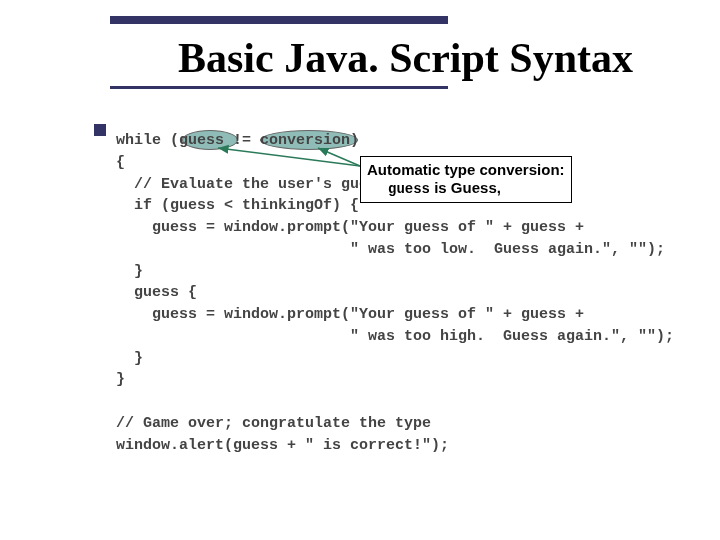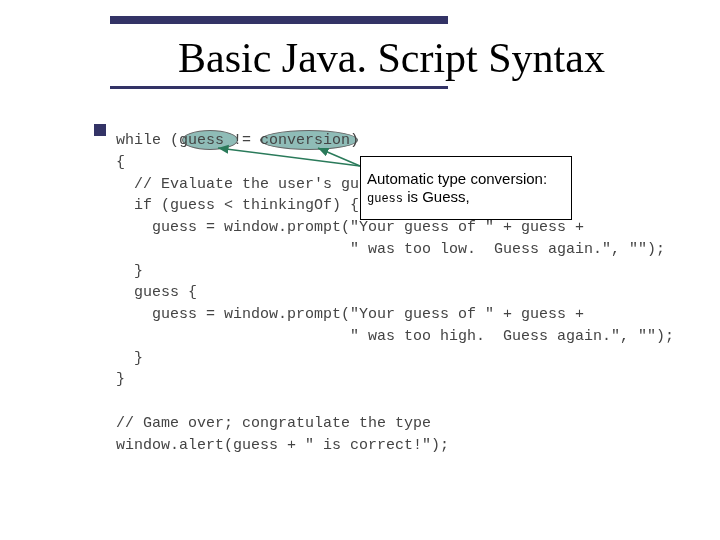--- a/index.html
+++ b/index.html
@@ -1,28 +1,28 @@
 <!DOCTYPE html>
 <html><head>
 <meta charset="utf-8">
 <style>
   * { margin: 0; padding: 0; box-sizing: border-box; }
   html, body { width: 720px; height: 540px; background: #fff; font-family: "Times New Roman", serif; overflow: hidden; }
-  .slide { position: relative; width: 720px; height: 460px; }
+  .slide { position: relative; width: 720px; height: 460px; font-weight: bold; }
   .title-bar-top { position: absolute; left: 110px; top: 16px; width: 338px; height: 8px; background: #333366; }
   .title { position: absolute; left: 178px; top: 34px; font-size: 42px; color: #000; font-family: "Times New Roman", serif; }
   .title-bar-bottom { position: absolute; left: 110px; top: 86px; width: 338px; height: 3px; background: #333366; }
   .bullet { position: absolute; left: 94px; top: 124px; width: 12px; height: 12px; background: #333366; }
   .code-area { position: absolute; left: 116px; top: 130px; font-family: "Courier New", monospace; font-size: 15px; color: #444; line-height: 1.45; white-space: pre; }
   .code-area span { font-family: "Courier New", monospace; }
   .highlight-oval { position: absolute; border: 1px solid #333; background: #6aa6a0; border-radius: 50%; opacity: 0.75; }
   #oval1 { left: 182px; top: 130px; width: 56px; height: 20px; }
   #oval2 { left: 260px; top: 130px; width: 98px; height: 20px; }
-  .callout-box { position: absolute; left: 360px; top: 156px; width: 212px; border: 1.5px solid #000; background: #fff; padding: 13px 6px; font-family: Arial, sans-serif; font-size: 15px; line-height: 1.2; }
-  .callout-box .mono { font-family: "Courier New", monospace; font-size: 12px; }
+  .callout-box { position: absolute; left: 360px; top: 156px; width: 212px; border: 1.5px solid #000; background: #fff; padding: 4px 6px; font-family: Arial, sans-serif; font-size: 15px; line-height: 1.2; }
+  .callout-box .mono { font-family: "Courier New", monospace; font-size: 14px; margin-left: 21px; }
   .arrow-svg { position: absolute; left: 0; top: 0; width: 720px; height: 540px; pointer-events: none; }
 </style>
 </head>
 <body>
 <div class="slide">
 
   <div class="title-bar-top"></div>
   <div class="title">Basic Java. Script Syntax</div>
   <div class="title-bar-bottom"></div>
   <div class="bullet"></div>

